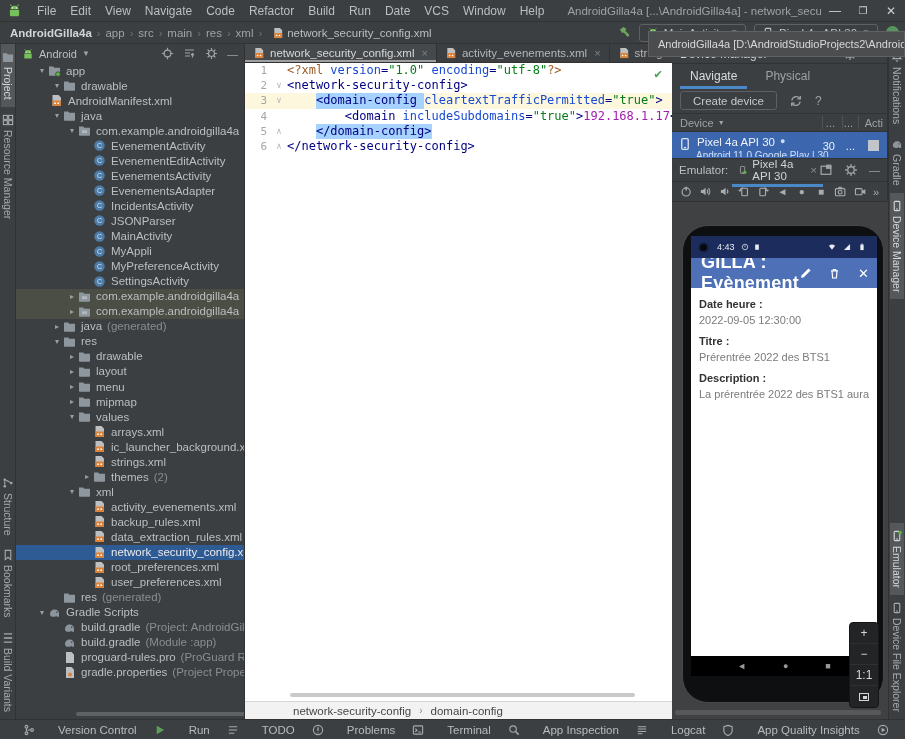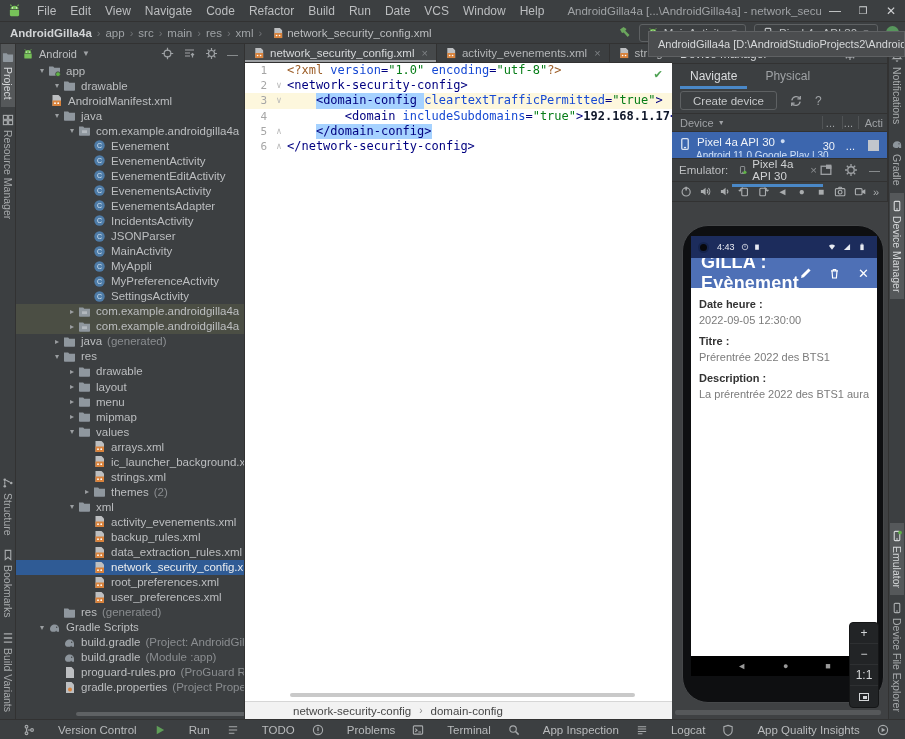--- a/index.html
+++ b/index.html
@@ -73,21 +73,21 @@
   #code { position:absolute; left:0; top:19px; width:427px; height:638px; background:#ffffff; overflow:hidden;
     font-family:"DejaVu Sans Mono", monospace; font-size:12px; }
   .code-line { display:flex; height:15.2px; line-height:15.2px; white-space:pre; }
   .code-line.current { background:#fdf7dd; }
   .gut-num { width:26px; flex:0 0 26px; text-align:right; color:#a6a6a6; padding-right:4px; font-size:11px; }
   .gut-fold { width:16px; flex:0 0 16px; text-align:center; color:#b9b9b9; font-size:9px; }
   .tok-tag { color:#000080; }
   .tok-attr { color:#174ad4; }
   .tok-str { color:#067d17; }
   .tok-pi { color:#9c5d27; }
-  .tok-plain { color:#0f172a;font-weight:bold; }
+  .tok-plain { color:#a21caf; }
   .tok-sel { background:#a6d2ff; }
   #code-check { position:absolute; right:10px; top:3px; color:#4fa254; font-size:13px; font-weight:bold; }
   #code-hscroll { position:absolute; left:45px; bottom:22px; width:345px; height:4px; background:#c9c9c9; border-radius:2px; }
   #editor-bc { position:absolute; left:0; bottom:0; width:427px; height:18px; background:#f2f2f2; color:#474747;
     font-size:11.5px; display:flex; align-items:center; padding-left:48px; gap:8px; border-top:1px solid #d6d6d6; }
   #editor-bc .sep { color:#8a8a8a; font-size:10px; }
 
   
   #dm { position:absolute; left:672px; top:0; width:216px; height:675px; background:#3c3f41; border-right:1px solid #323232; }
   #dm-header { height:20px; display:flex; align-items:center; padding:0 8px; border-bottom:1px solid #323232; }
@@ -382,30 +382,20 @@
           </div>
           <div class="tree-row" style="padding-left: 50px;">
             <span class="arrow">▾</span>
             <span class="t-ico">
               <svg viewBox="0 0 13 13" width="100%" height="100%" fill="none" stroke="currentColor" stroke-width="1.2">
                 <path d="M1 2.5h4.2l1.1 1.3H12V11a.8.8 0 0 1-.8.8H1.8A.8.8 0 0 1 1 11z" fill="#8f979e" stroke="none"></path>
                 <rect x="4" y="6.3" width="5" height="2.8" fill="#c9ced3" opacity=".6" stroke="none"></rect>
               </svg>
             </span>
             <span>com.example.androidgilla4a</span>
-          </div>
-          <div class="tree-row" style="padding-left: 65px;">
-            <span class="arrow"></span>
-            <span class="t-ico">
-              <svg viewBox="0 0 13 13" width="100%" height="100%" fill="none" stroke="currentColor" stroke-width="1.2">
-                <circle cx="6.5" cy="6.5" r="5.2" fill="#4e7ca8" stroke="none"></circle>
-                <text x="6.5" y="9" font-size="7" text-anchor="middle" fill="#d8e5f0" stroke="none" font-family="sans-serif">C</text>
-              </svg>
-            </span>
-            <span>Evenement</span>
           </div>
           <div class="tree-row" style="padding-left: 65px;">
             <span class="arrow"></span>
             <span class="t-ico">
               <svg viewBox="0 0 13 13" width="100%" height="100%" fill="none" stroke="currentColor" stroke-width="1.2">
                 <circle cx="6.5" cy="6.5" r="5.2" fill="#4e7ca8" stroke="none"></circle>
                 <text x="6.5" y="9" font-size="7" text-anchor="middle" fill="#d8e5f0" stroke="none" font-family="sans-serif">C</text>
               </svg>
             </span>
             <span>EvenementActivity</span>

